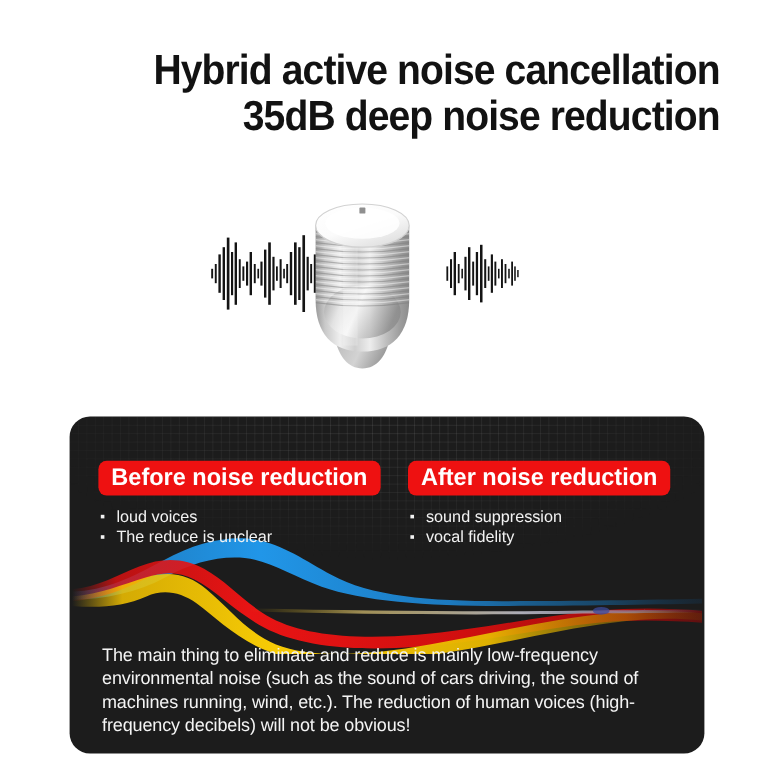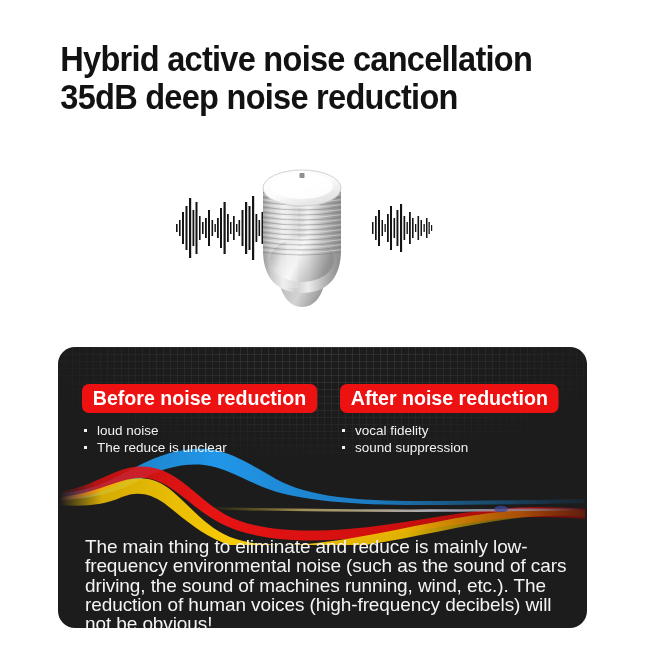--- a/index.html
+++ b/index.html
@@ -7,21 +7,21 @@
   body {
     background:#ffffff;
     font-family:"Liberation Sans", sans-serif;
     position:relative;
     overflow:hidden;
   }
 
   
   #title-block{
     position:absolute; left:0; top:40px; width:620px;
-    text-align:left;
+    text-align:right;
     padding-left:40px;
   }
   .title-line{
     display:block;
     color:#121212;
     font-weight:bold;
     font-size:35px;
     line-height:38px;
     letter-spacing:-0.8px;
     transform:scaleX(0.93);
@@ -98,21 +98,21 @@
     width:529px; height:100px;
     pointer-events:none;
   }
 
   
   #panel-paragraph{
     position:absolute;
     left:27px; top:190px;
     width:482px;
     color:#f4f4f4;
-    font-size:19px;
+    font-size:15px;
     line-height:19.3px;
     letter-spacing:-0.1px;
   }
 </style>
 </head>
 <body>
 
 <div id="title-block">
   <span class="title-line">Hybrid active noise cancellation</span>
   <span class="title-line">35dB deep noise reduction</span>
@@ -339,27 +339,27 @@
              C140,88 122,70 106,58 C92,48 78,46 64,52 C46,60 26,62 2,60 Z" fill="url(#yellowG)"></path>
 
     <path d="M150,62 C240,64 340,65 420,64 C460,63.5 500,63.5 527,63
              L527,65.5 C500,66 460,66 420,66.5 C340,67.5 240,67 150,64.5 Z" fill="url(#tailG)"></path>
     <ellipse cx="443" cy="64" rx="7" ry="3.2" fill="#3c4a9a" opacity="0.75"></ellipse>
   </svg>
 
   <div class="col" id="col-before">
     <span class="red-label" id="label-before">Before noise reduction</span>
     <ul class="bullets">
-      <li>loud noise</li>
+      <li>loud voices</li>
       <li>The reduce is unclear</li>
     </ul>
   </div>
 
   <div class="col" id="col-after">
     <span class="red-label" id="label-after">After noise reduction</span>
     <ul class="bullets">
+      <li>sound suppression</li>
       <li>vocal fidelity</li>
-      <li>sound suppression</li>
     </ul>
   </div>
 
   <p id="panel-paragraph">The main thing to eliminate and reduce is mainly low-frequency environmental noise (such as the sound of cars driving, the sound of machines running, wind, etc.). The reduction of human voices (high-frequency decibels) will not be obvious!</p>
 </div>
 
 </body></html>

